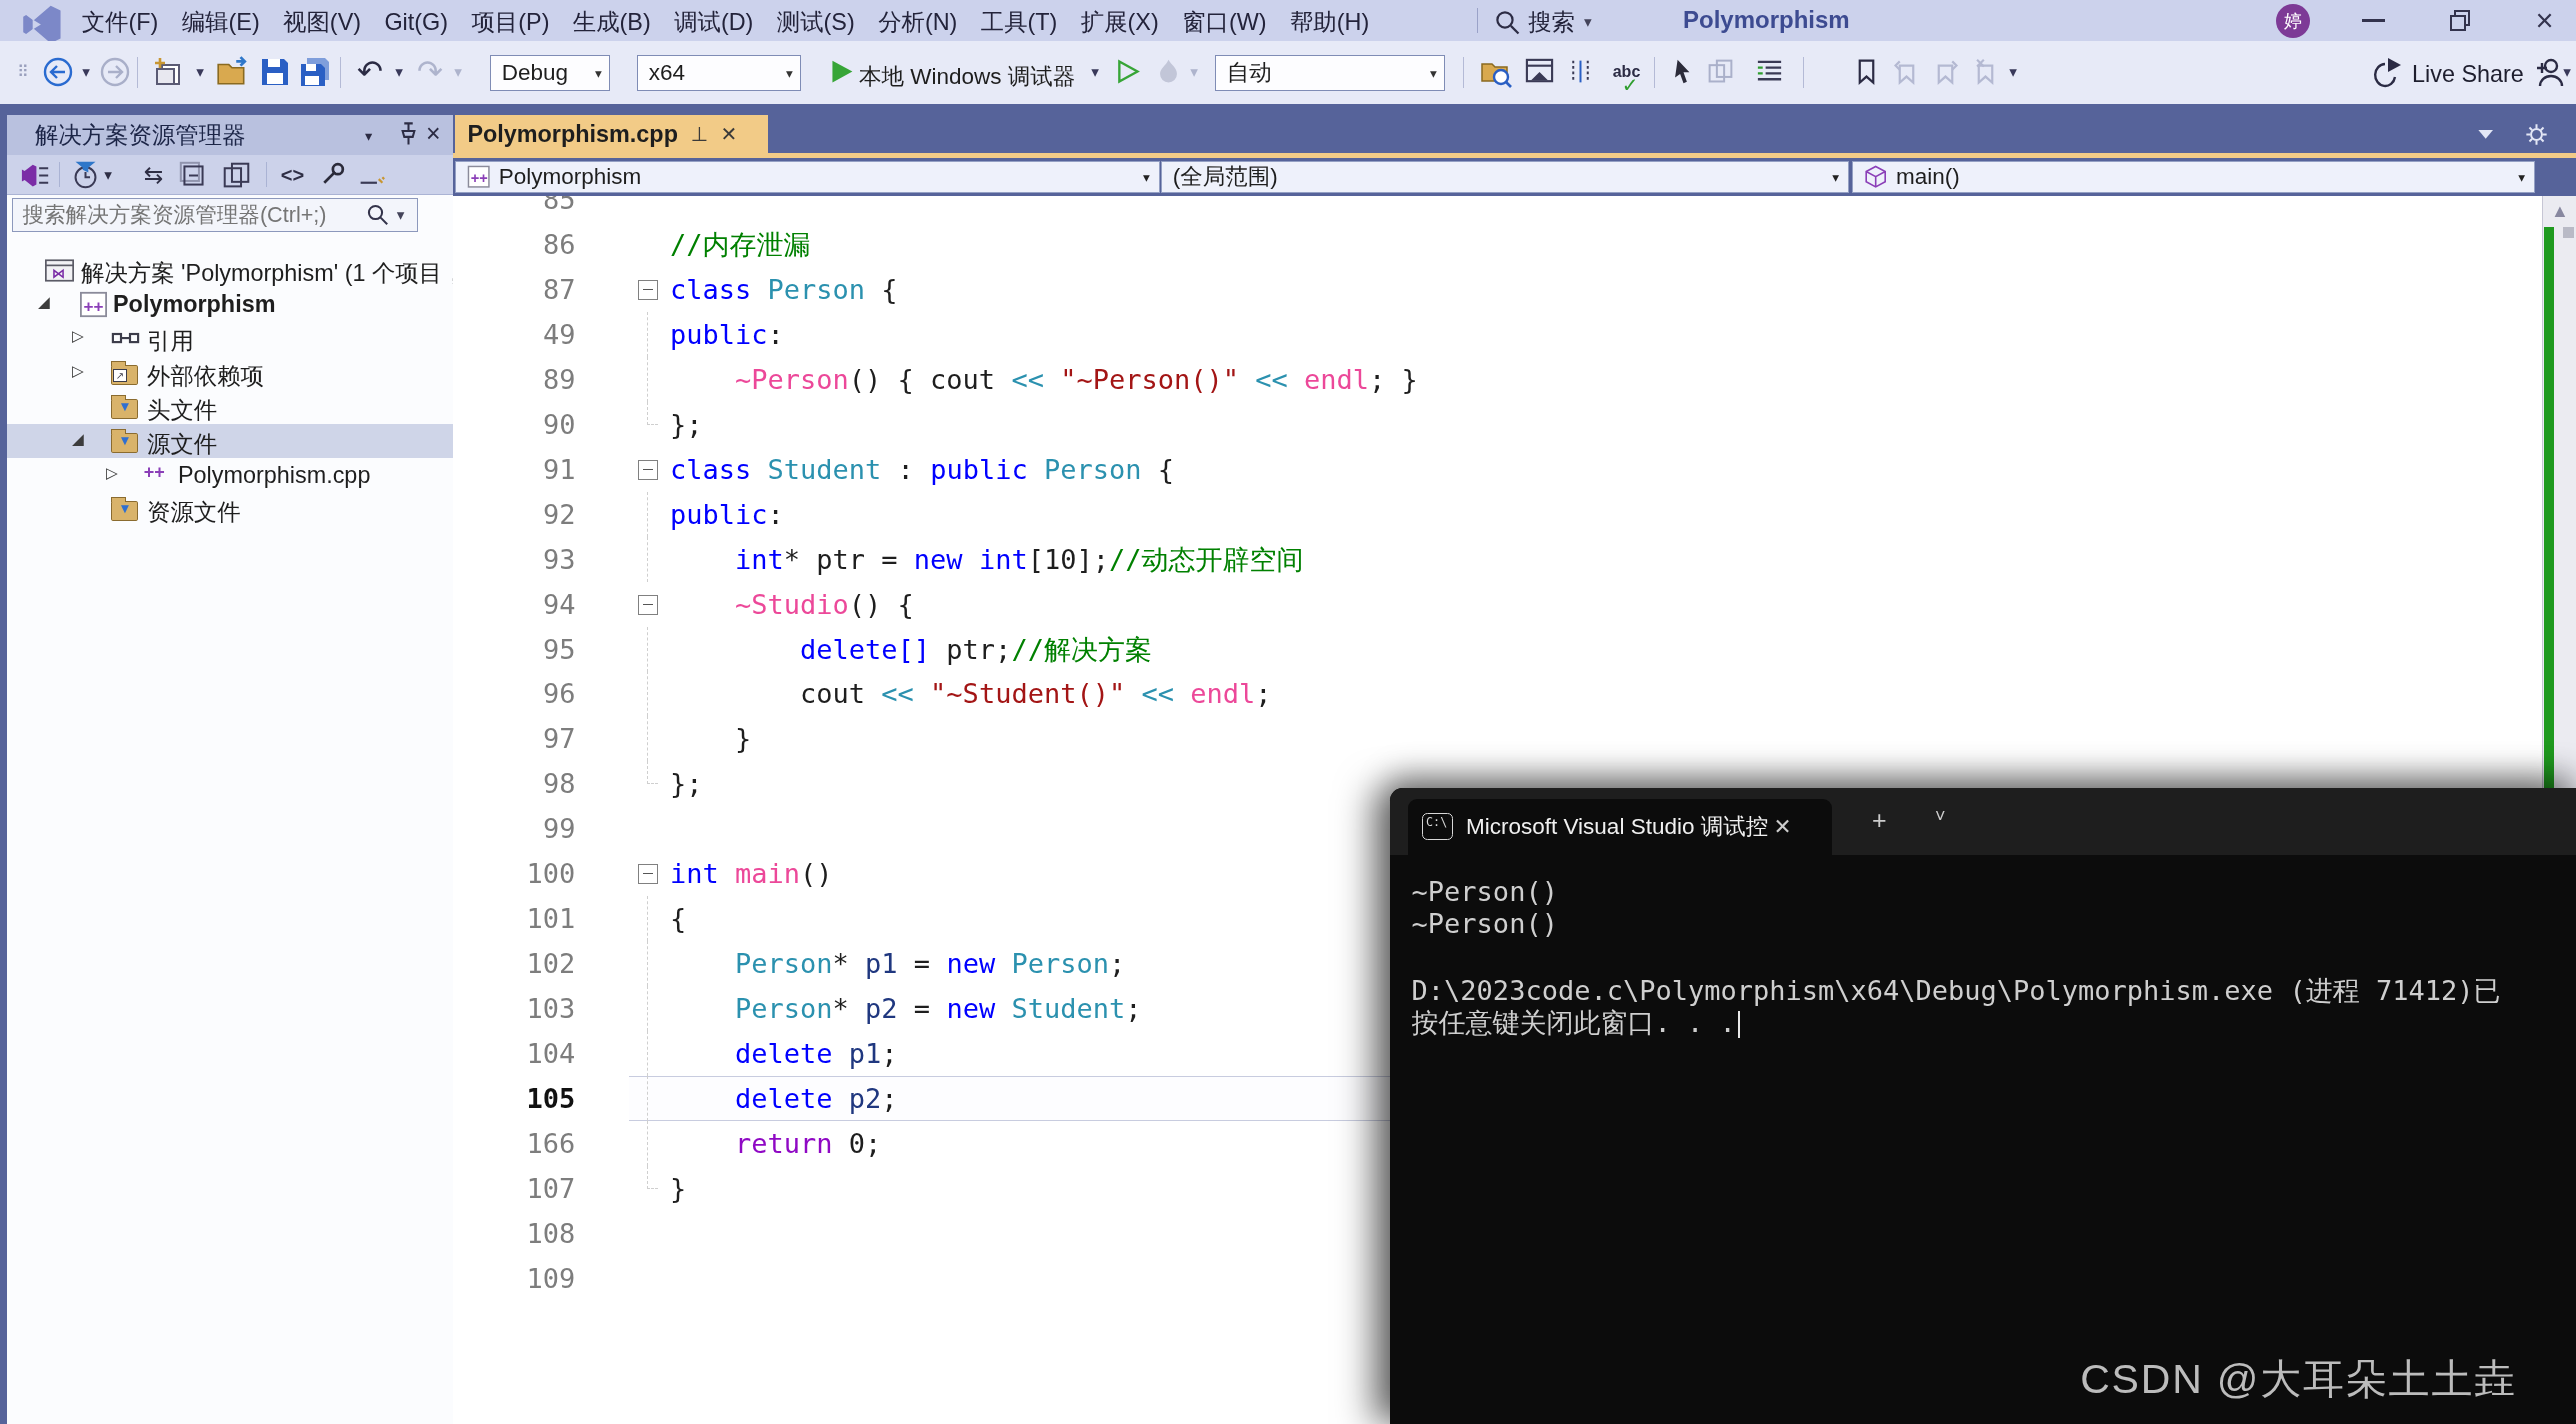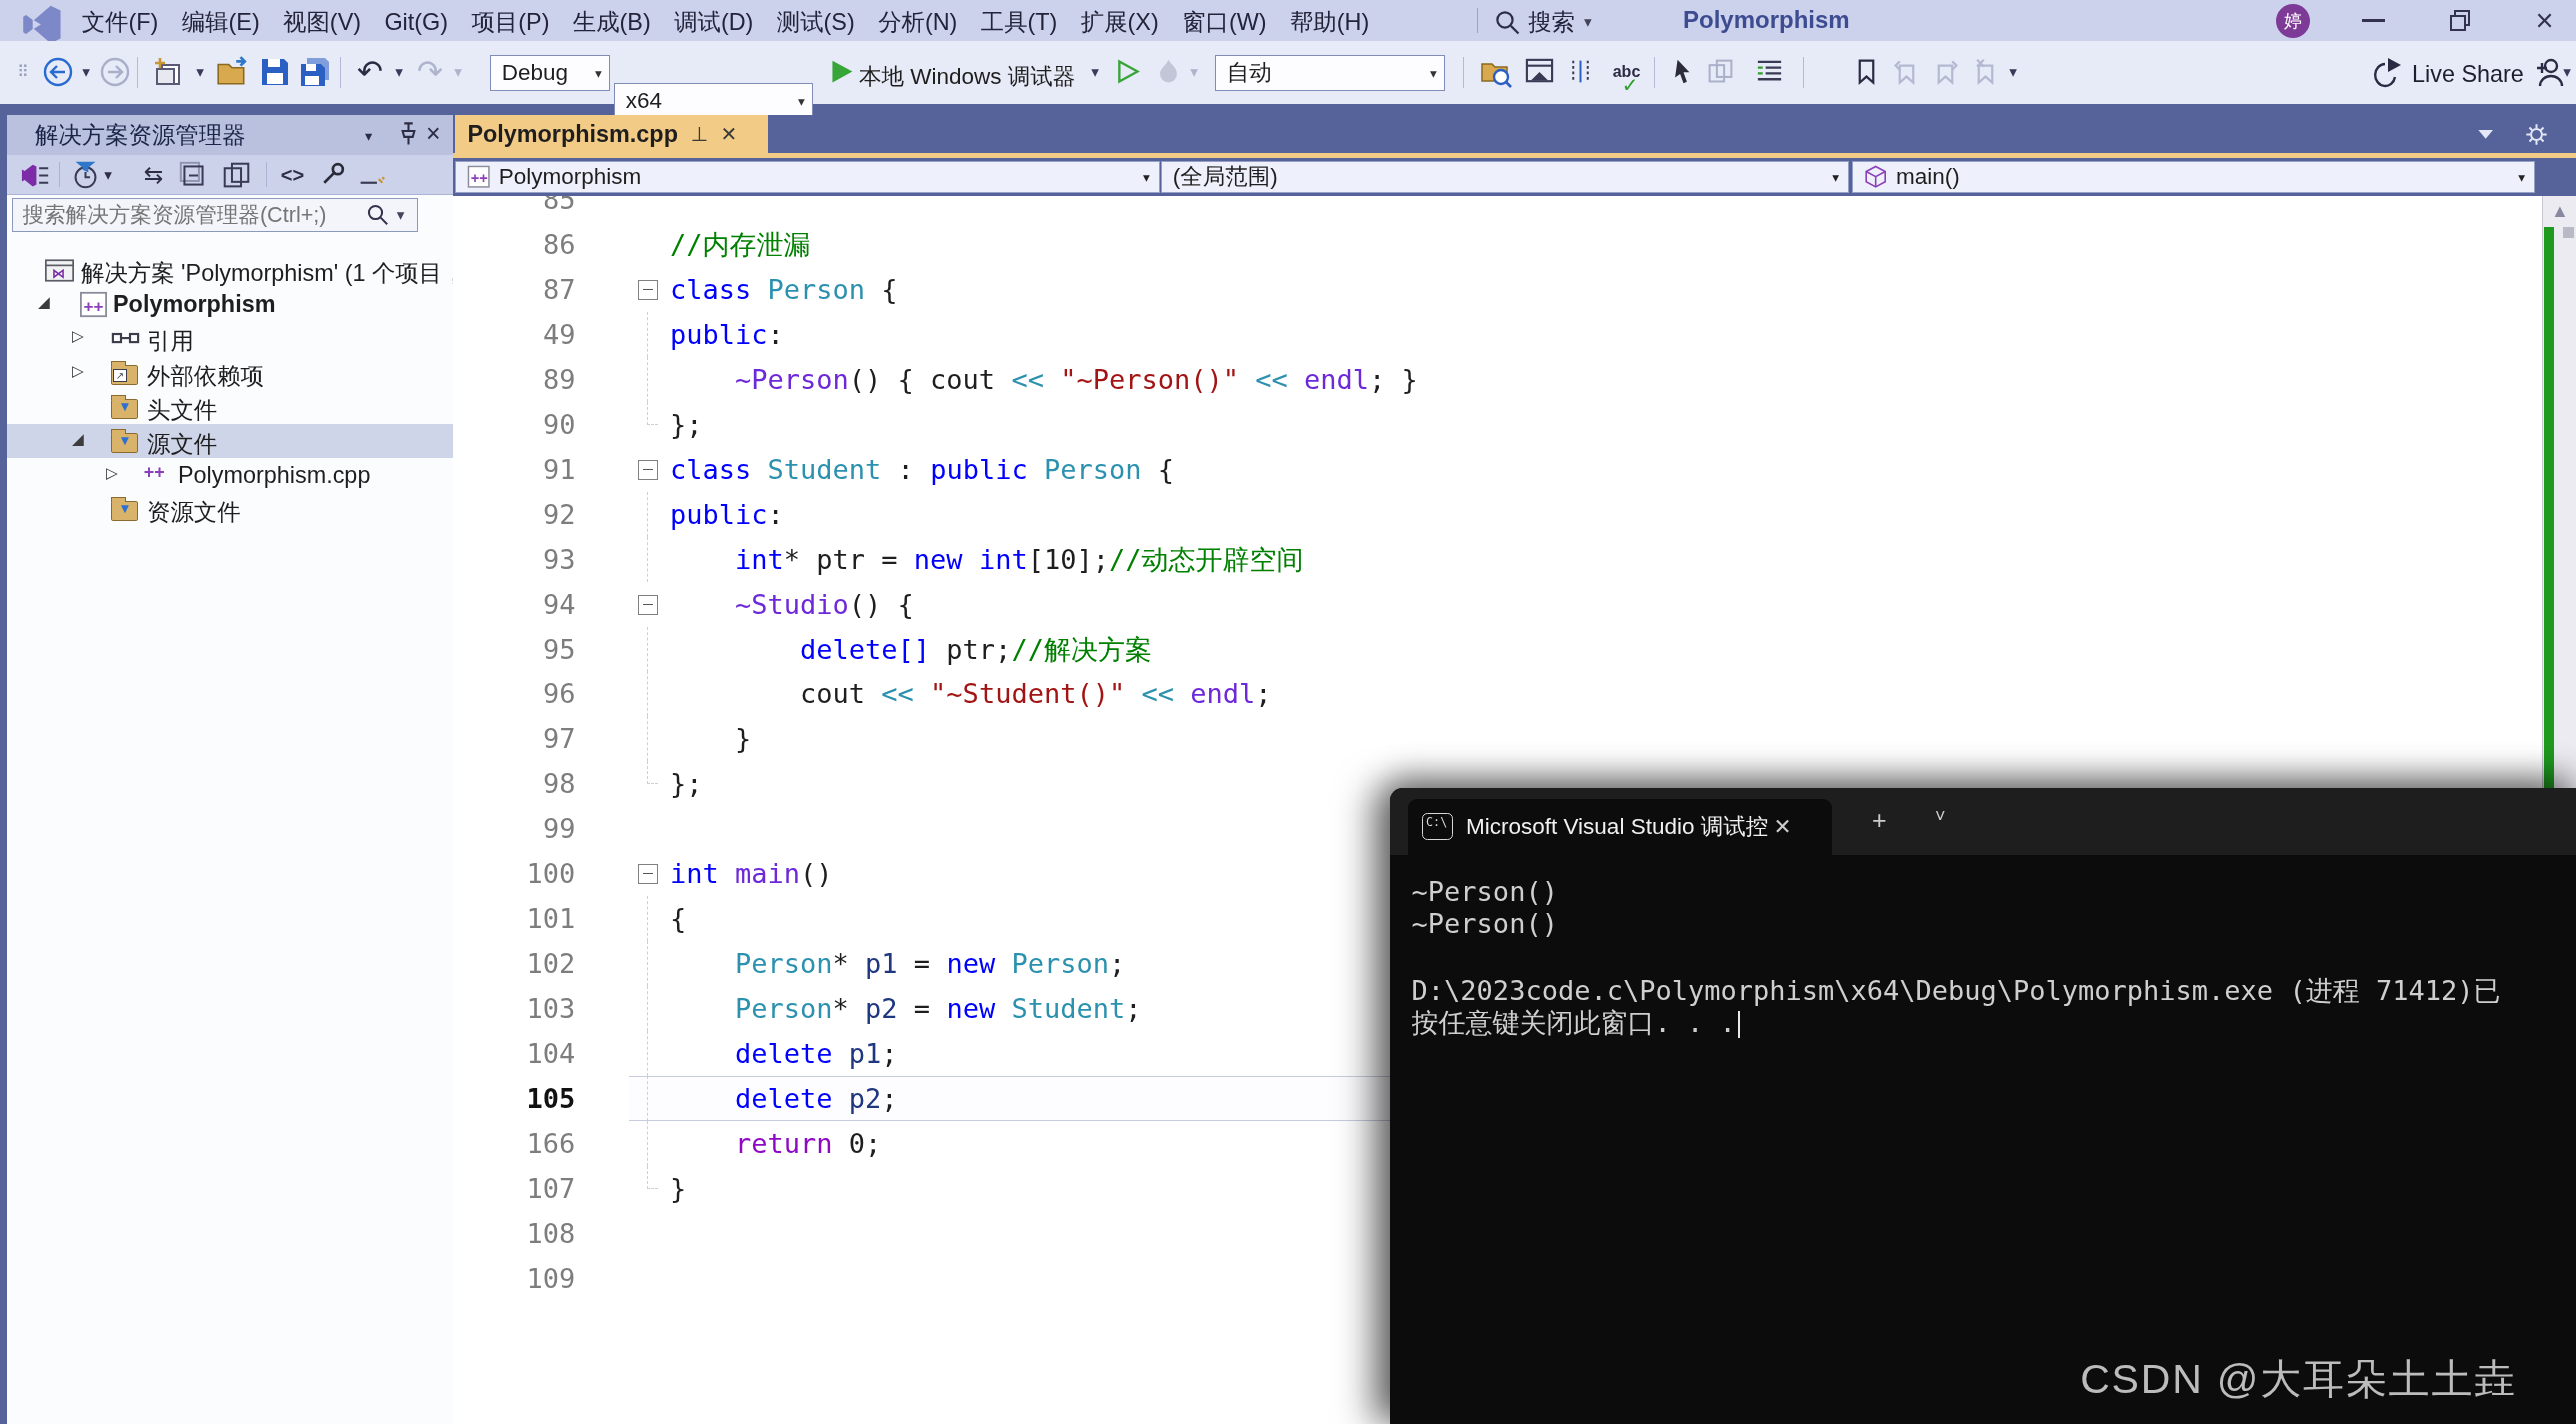--- a/index.html
+++ b/index.html
@@ -53,21 +53,21 @@
   .navbox { position:absolute; top:2.7px; height:32px; background:#eef1fb; border:0.9px solid #94a0c4; font-size:22.5px;
     color:#1e1e1e; display:flex; align-items:center; padding:0 10.8px; }
   .navbox .cc { position:absolute; right:9px; font-size:13.5px; color:#222; }
   #content { position:absolute; left:0; top:81px; width:2089px; bottom:0; background:#ffffff; overflow:hidden; }
   .cl-row { position:absolute; left:0; width:100%; height:45px; }
   .cl-num { position:absolute; left:14.4px; top:0; width:108px; text-align:right; font-family:"DejaVu Sans Mono",monospace;
     font-size:27px; line-height:45px; color:#7d7d7d; }
   .cl-num.cur { color:#111; font-weight:bold; }
   .cl-code { position:absolute; left:217px; top:0; font-family:"DejaVu Sans Mono",monospace; font-size:27px;
     line-height:45px; white-space:pre; }
-  .tk-kw{color:#0000ff}.tk-type{color:#2b91af}.tk-fn{color:#6d28d9}.tk-str{color:#a31515}
+  .tk-kw{color:#0000ff}.tk-type{color:#2b91af}.tk-fn{color:#ec4899}.tk-str{color:#a31515}
   .tk-op{color:#2b91af}.tk-cm{color:#008000}.tk-var{color:#1f377f}.tk-ctrl{color:#8f08c4}.tk-pl{color:#1e1e1e}
   #changebar { position:absolute; left:171px; top:0; width:10.8px; background:#22a022; }
   .fold-box { position:absolute; left:185px; top:12.6px; width:20px; height:20px; border:0.9px solid #808080; background:#fff; }
   .fold-box::after { content:""; position:absolute; left:3.6px; right:3.6px; top:8px; height:1.8px; background:#555; }
   .fold-line { position:absolute; left:194px; top:0; height:45px; border-left:1.8px dashed #cfcfcf; }
   .fold-end { position:absolute; left:194px; top:0; height:23.4px; border-left:1.8px dashed #cfcfcf; border-bottom:1.8px dashed #cfcfcf; width:10.8px; }
   #curline { position:absolute; left:176px; width:1913px; height:45px; border-top:1.8px solid #c8ccdf; border-bottom:1.8px solid #c8ccdf; background:#fdfdff; }
   
   #vscroll { position:absolute; left:2089px; top:81px; width:34px; bottom:0; background:#ebebf1; border-left:0.9px solid #c6c6d4; }
   #vscroll .up { position:absolute; left:0; top:5.4px; width:34px; text-align:center; font-size:18px; color:#8888a0; }
@@ -184,21 +184,21 @@
     </span>
   <span class="tbi tb-caret" style="left:390px; width:18px;">▾</span>
   <span class="tbi" style="left:412px; font-size:31px; color:#aeb4cd;">
       <span>↷</span>
     </span>
   <span class="tbi tb-caret" style="left:449px; width:18px; color:#aeb4cd;">▾</span>
   <div class="combo" style="left:490px; width:120px;">
     <span>Debug</span>
       <span class="cc">▾</span>
   </div>
-  <div class="combo" style="left:614px; width:199px;margin-top:28px;">
+  <div class="combo" style="left:637px; width:164px;">
     <span>x64</span>
       <span class="cc">▾</span>
   </div>
   <span class="tbi" style="left:823px;">
     <svg viewBox="0 0 32 32" width="29" height="29">
         <path fill="#37a537" d="M6 4 L28 16 L6 28 Z"></path>
       </svg>
   </span>
   <span class="abs runlabel" style="left:859px; top:20px;">本地 Windows 调试器</span>
   <span class="tbi tb-caret" style="left:1086px; width:18px;">▾</span>

